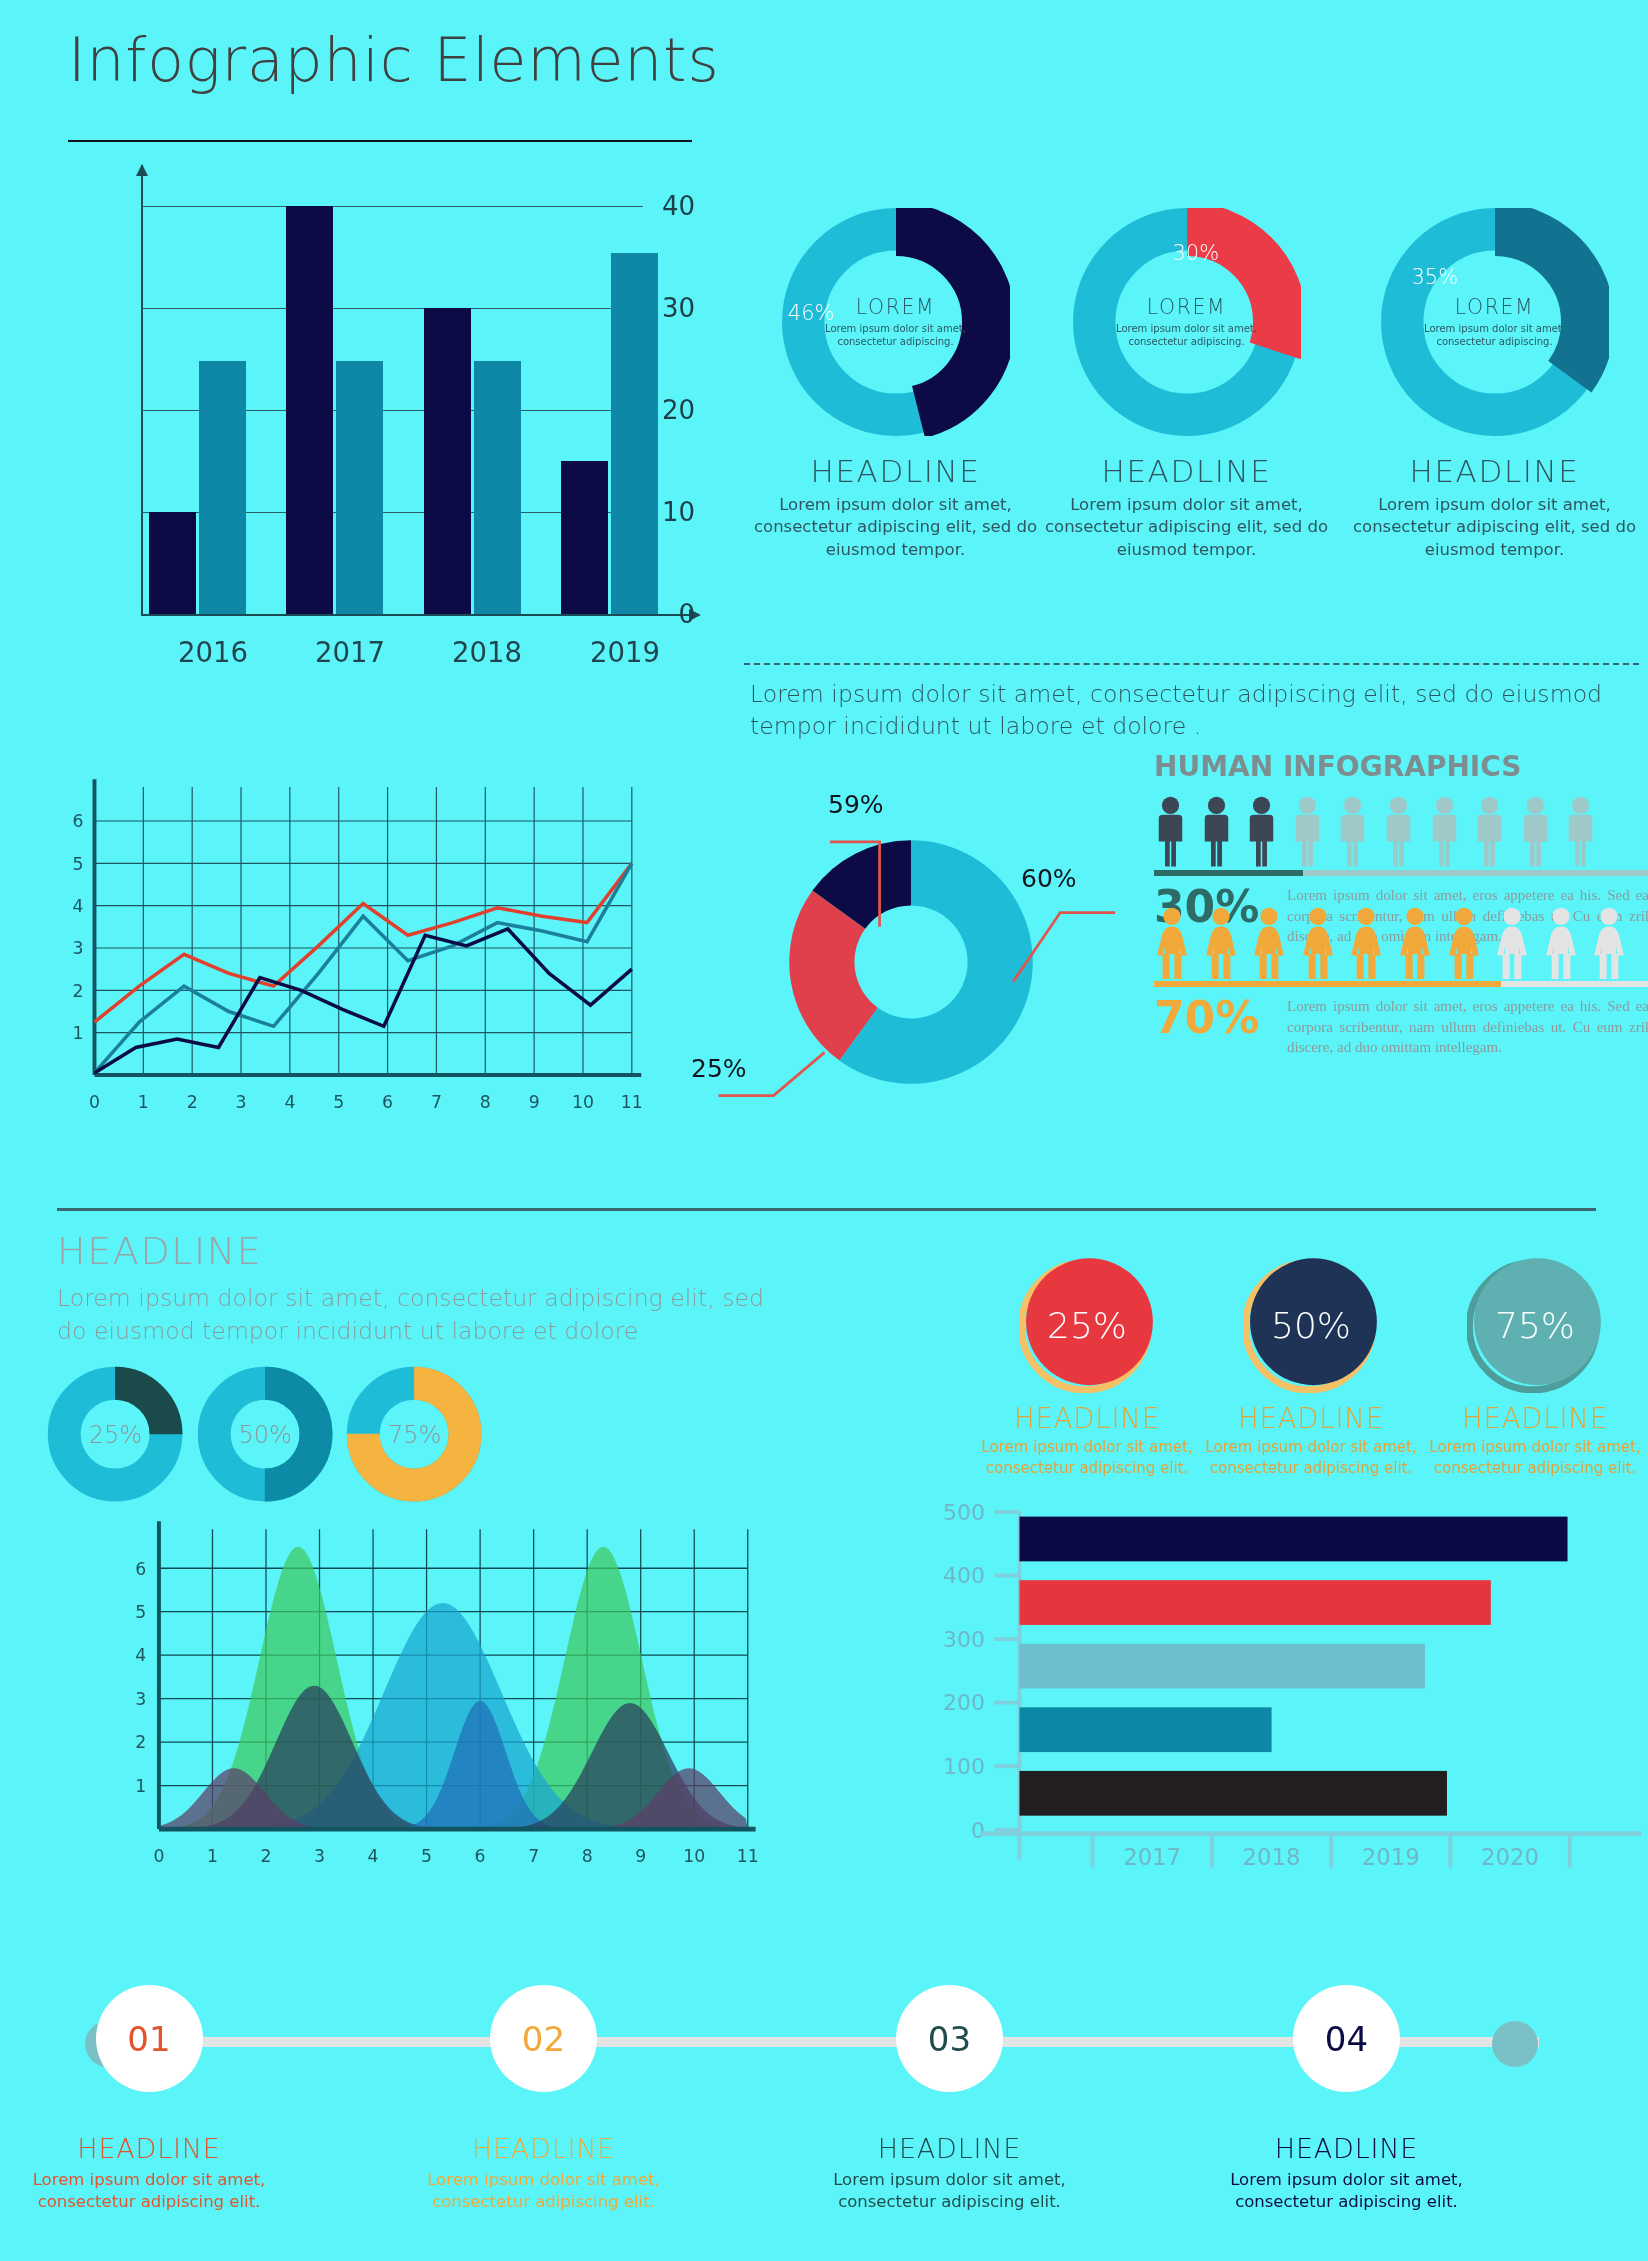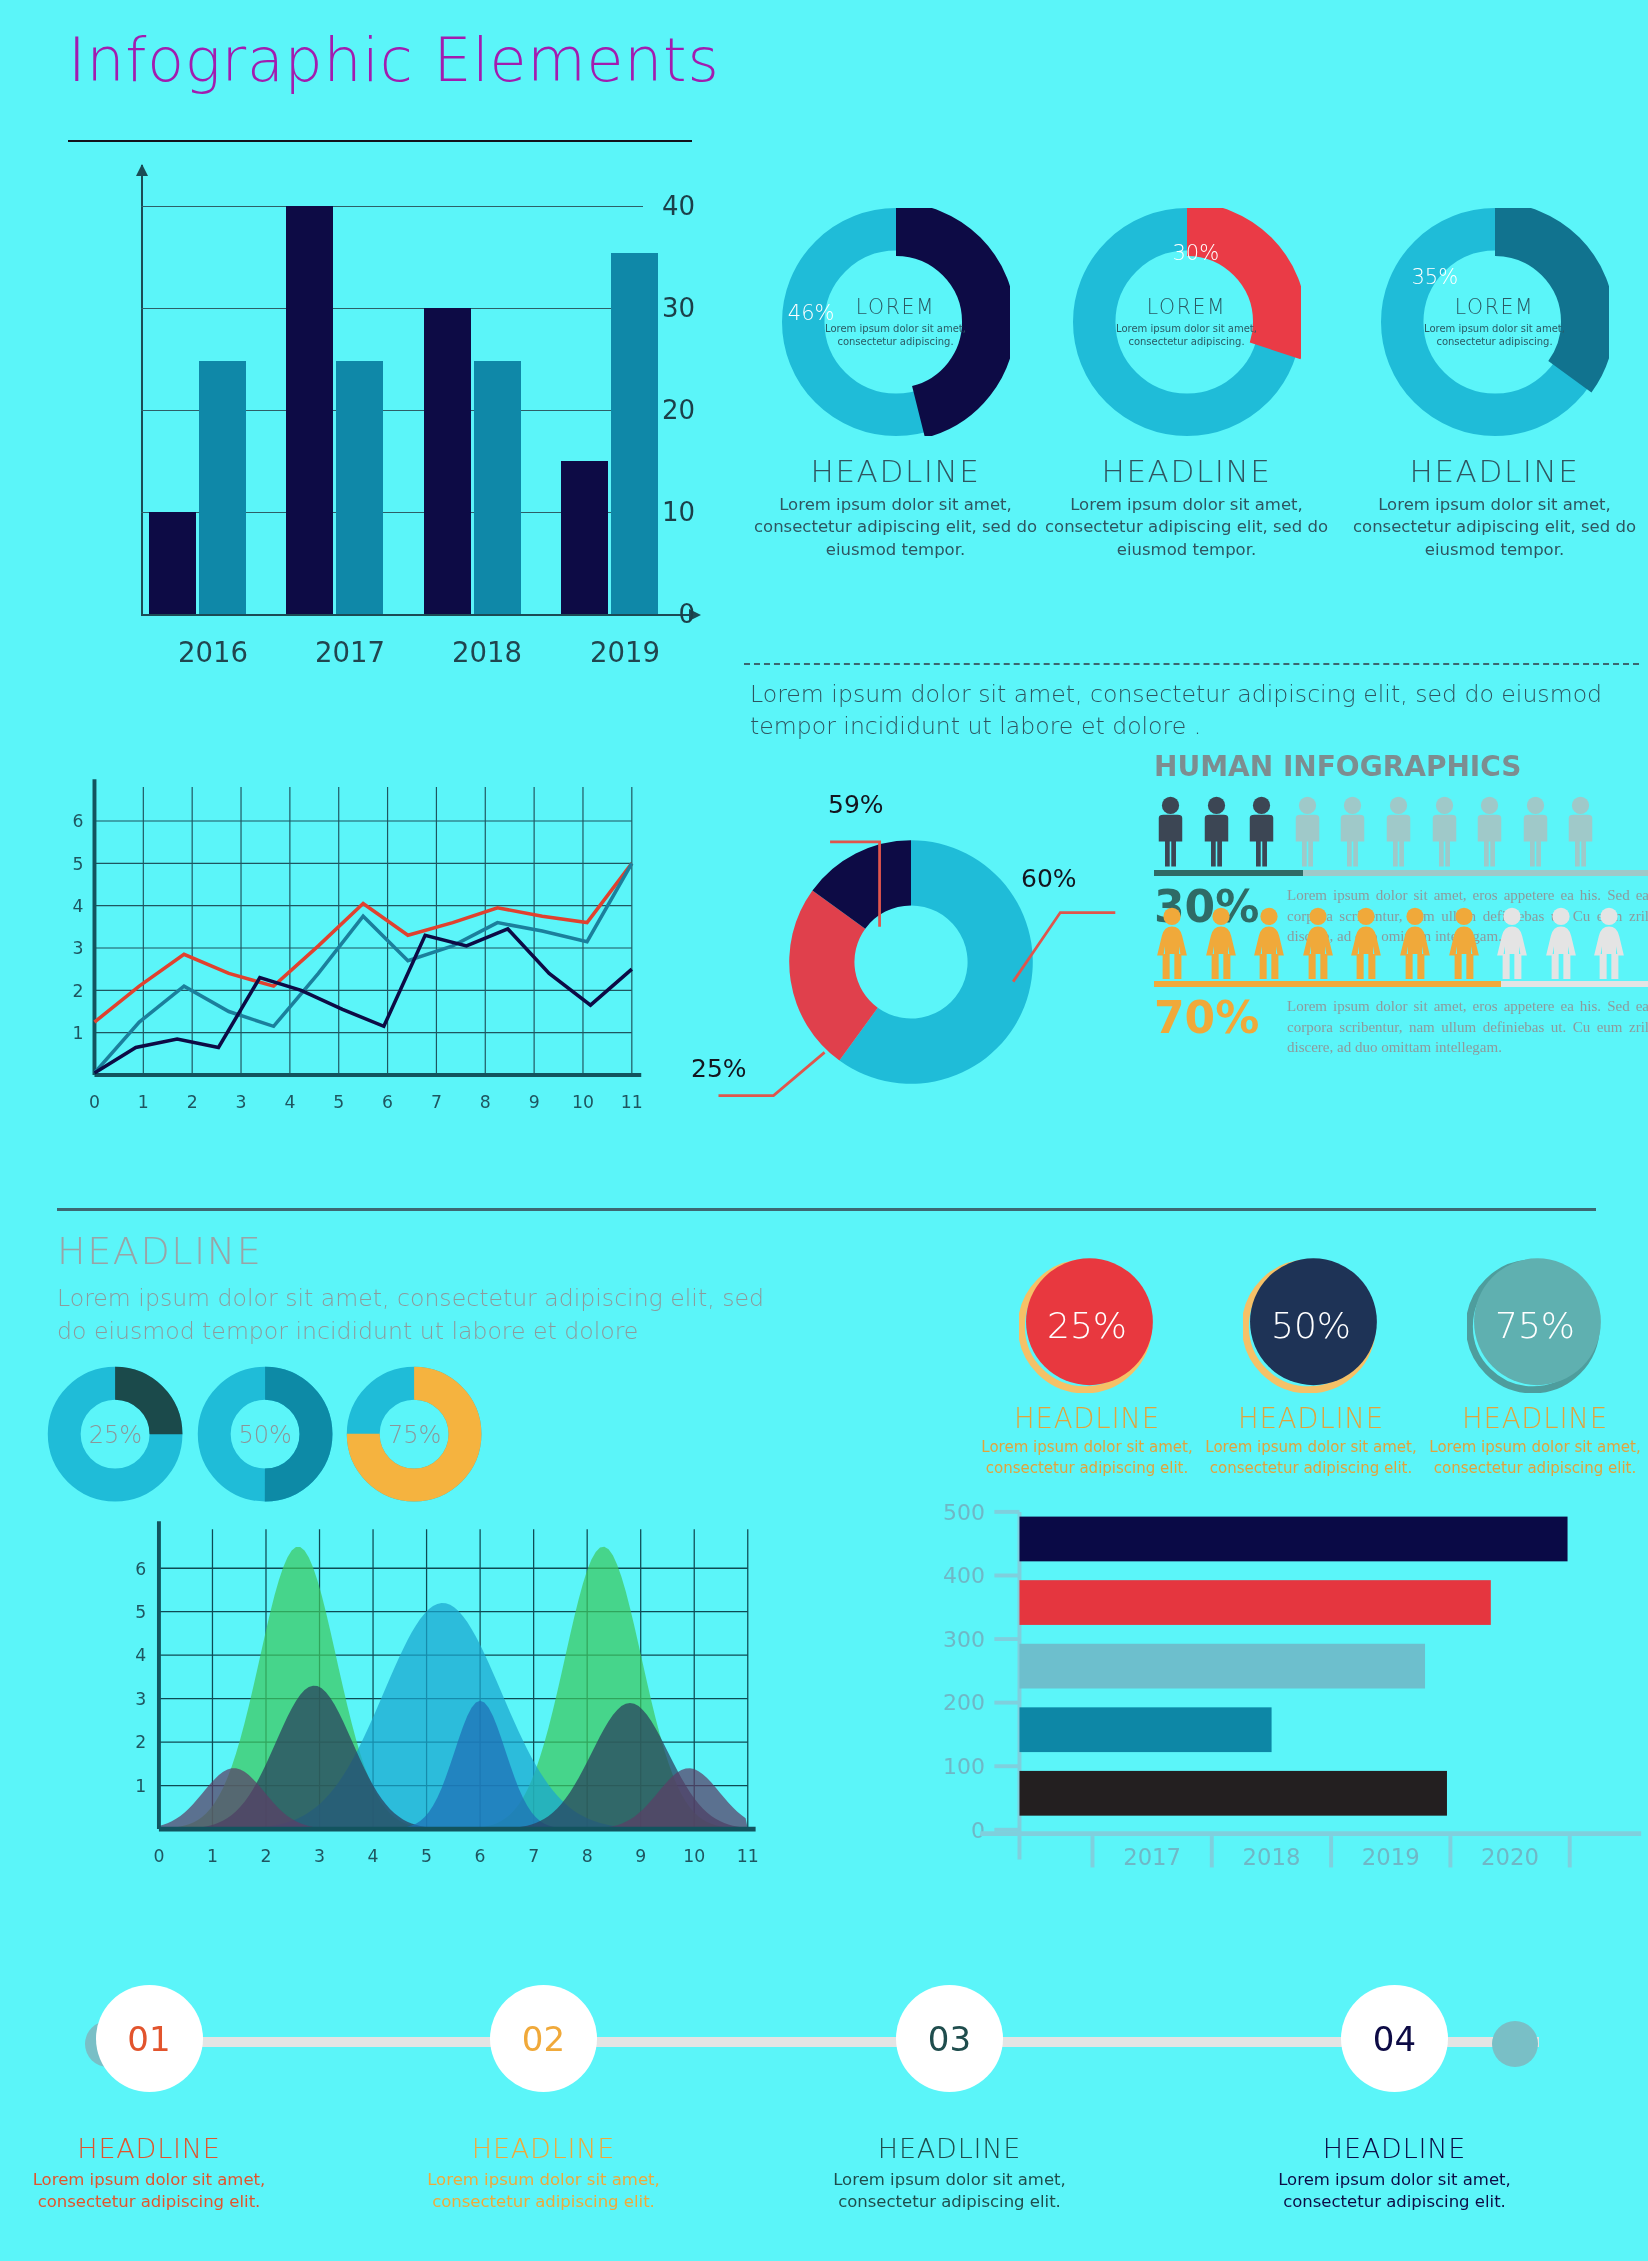--- a/index.html
+++ b/index.html
@@ -8,21 +8,21 @@
     background: #5bf5f9;
     font-family: "Liberation Sans", sans-serif;
     overflow: hidden;
   }
   .page { position: relative; width: 1648px; height: 2261px; background: #5bf5f9; }
 
   
   .title {
     position: absolute; left: 68px; top: 30px;
     font-family: "DejaVu Sans", sans-serif;
-    font-size: 60px; font-weight: 300; color: #a21caf;
+    font-size: 60px; font-weight: 300; color: #404040;
     letter-spacing: 0.8px; line-height: 1;
   }
   .title-rule {
     position: absolute; left: 68px; top: 140px;
     width: 624px; height: 2.4px; background: #12121c;
   }
 
   
   .barchart { position: absolute; left: 59px; top: 165px; width: 636px; height: 510px; }
   .bc-axis-y { position: absolute; left: 82px; top: 0; width: 2.4px; height: 451px; background: #1b4b55; }
@@ -626,21 +626,21 @@
           <div class="tl-body" style="color:#f0a93a">Lorem ipsum dolor sit amet, consectetur adipiscing elit.</div>
         </div>
         <div class="tl-node" style="left: 828px;">
           <div class="tl-shadow"></div>
           <div class="tl-circle">
             <span class="tl-num" style="color:#1f4d4d">03</span>
           </div>
           <div class="tl-head" style="color:#1f4d4d">HEADLINE</div>
           <div class="tl-body" style="color:#1f4d4d">Lorem ipsum dolor sit amet, consectetur adipiscing elit.</div>
         </div>
-        <div class="tl-node" style="left: 1225px; margin-left: 48px;">
+        <div class="tl-node" style="left: 1225px;">
           <div class="tl-shadow"></div>
           <div class="tl-circle">
             <span class="tl-num" style="color:#0d0b45">04</span>
           </div>
           <div class="tl-head" style="color:#0d0b45">HEADLINE</div>
           <div class="tl-body" style="color:#0d0b45">Lorem ipsum dolor sit amet, consectetur adipiscing elit.</div>
         </div>
       </div>
   </div>
 

